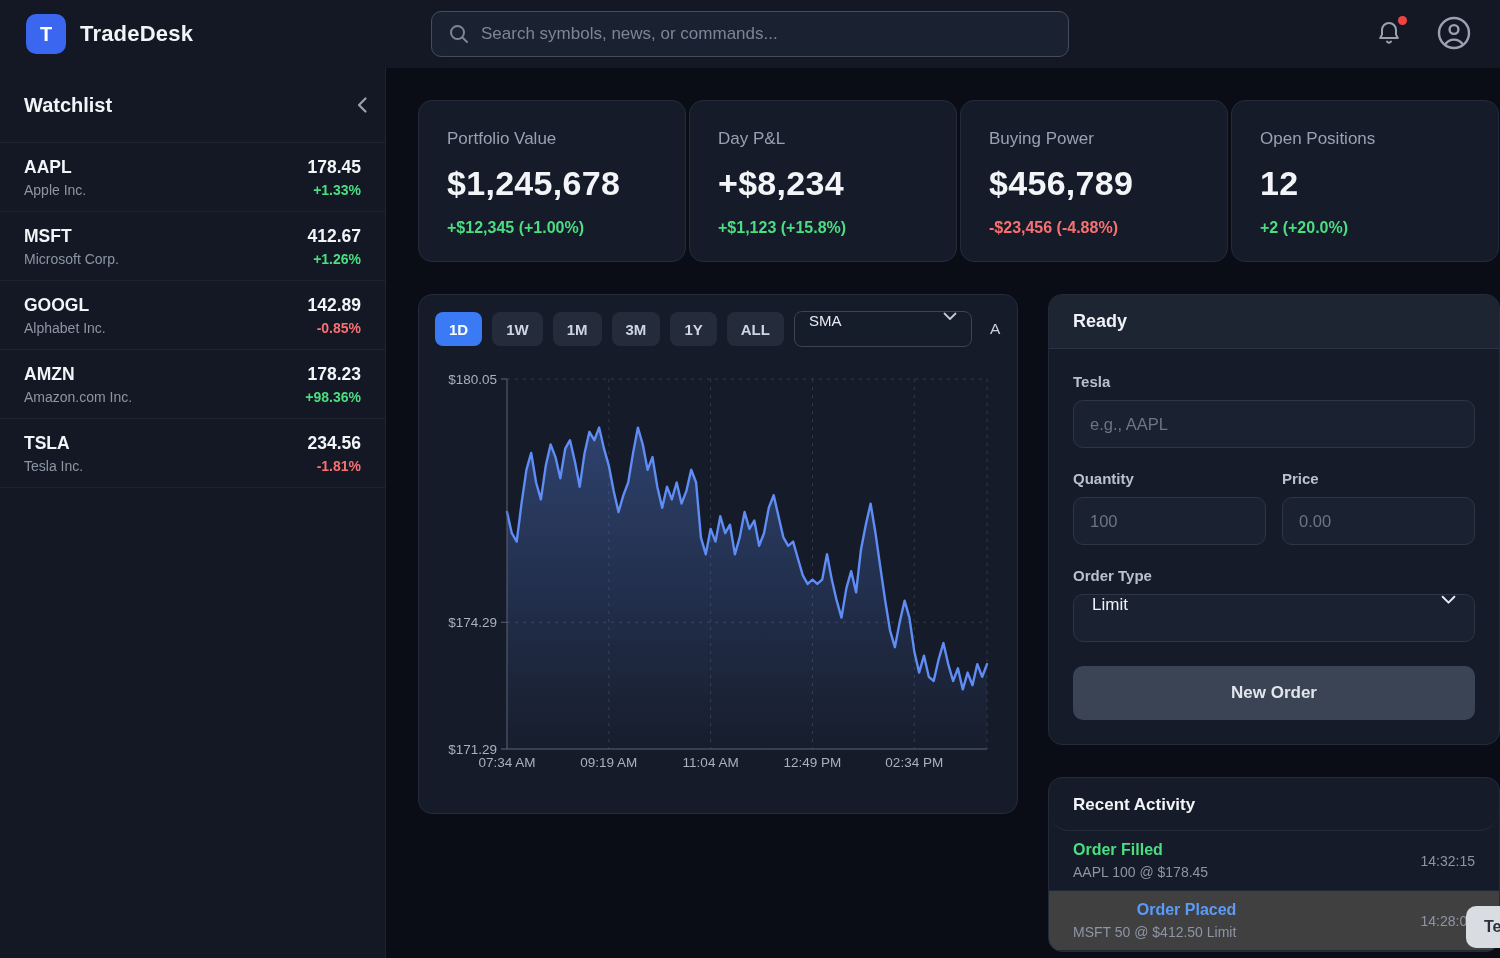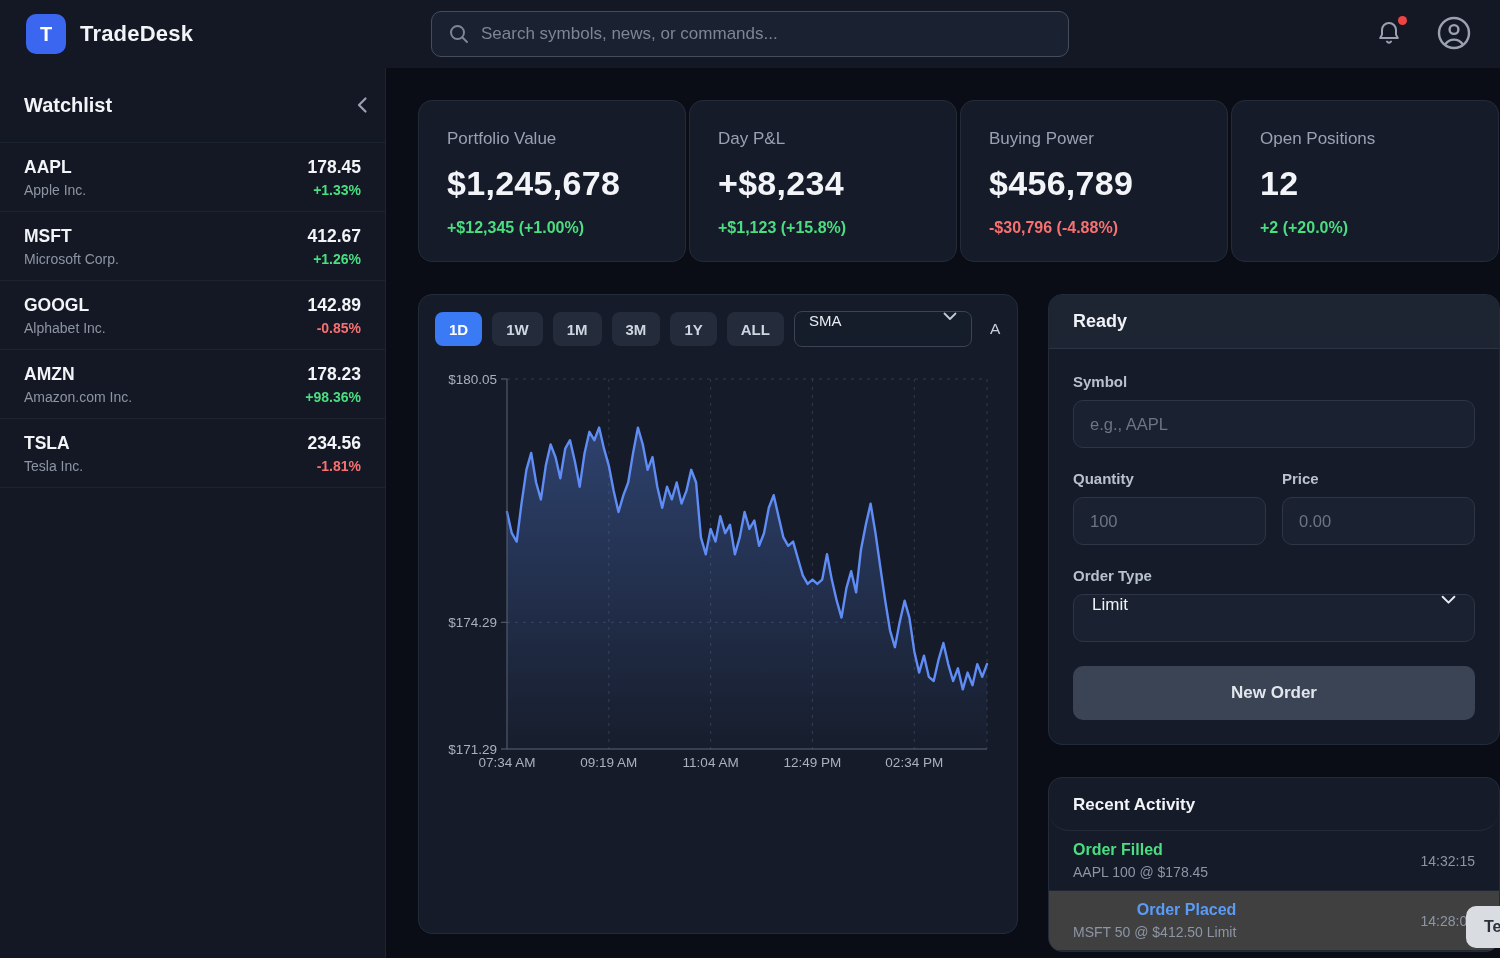--- a/index.html
+++ b/index.html
@@ -66,21 +66,21 @@
   .card {
     background:#151b28; border:1px solid #232b3b; border-radius:14px;
   }
   .stats { display:grid; grid-template-columns:repeat(4,268px); gap:3px; }
   .stat { padding:28px 28px 24px; }
   .stat-label { font-size:17px; color:#99a1b3; }
   .stat-value { font-size:34px; font-weight:bold; margin:15px 0 16px; letter-spacing:.3px; }
   .stat-change { font-size:16px; font-weight:bold; }
   .content-row { display:flex; gap:30px; margin-top:32px; }
   
-  .chart-panel { width:600px; height:640px; padding:16px; overflow:hidden; }
+  .chart-panel { width:600px; height:520px; padding:16px; overflow:hidden; }
   .chart-toolbar {
     display:flex; align-items:center; gap:10px; white-space:nowrap;
     overflow:hidden; height:36px;
   }
   .range {
     height:34px; padding:0 14px; border:none; border-radius:8px;
     background:#242c3b; color:#cfd5e1; font-size:15px; font-weight:600;
     font-family:inherit; cursor:pointer;
   }
   .range.active { background:#3b7af5; color:#fff; }
@@ -252,21 +252,21 @@
         <div class="stat-change pos">+$12,345 (+1.00%)</div>
       </div>
       <div class="card stat">
         <div class="stat-label">Day P&amp;L</div>
         <div class="stat-value">+$8,234</div>
         <div class="stat-change pos">+$1,123 (+15.8%)</div>
       </div>
       <div class="card stat">
         <div class="stat-label">Buying Power</div>
         <div class="stat-value">$456,789</div>
-        <div class="stat-change neg">-$30,796 (-4.88%)</div>
+        <div class="stat-change neg">-$23,456 (-4.88%)</div>
       </div>
       <div class="card stat">
         <div class="stat-label">Open Positions</div>
         <div class="stat-value">12</div>
         <div class="stat-change pos">+2 (+20.0%)</div>
       </div>
     </section>
 
     <section class="content-row">
       <div class="card chart-panel">
@@ -314,21 +314,21 @@
             <text x="275.6363636363636" y="412" class="xlab" text-anchor="middle">11:04 AM</text>
             <text x="377.45454545454544" y="412" class="xlab" text-anchor="middle">12:49 PM</text>
             <text x="479.2727272727273" y="412" class="xlab" text-anchor="middle">02:34 PM</text>
           </svg>
       </div>
 
       <div class="right-col">
         <div class="card order-panel">
           <div class="panel-header">Ready</div>
           <div class="order-body">
-            <label class="field-label">Symbol</label>
+            <label class="field-label">Tesla</label>
             <input placeholder="e.g., AAPL" style="">
             <div class="two-col">
               <div>
                 <label class="field-label">Quantity</label>
                 <input placeholder="100" style="">
               </div>
               <div>
                 <label class="field-label">Price</label>
                 <input placeholder="0.00" style="">
               </div>

